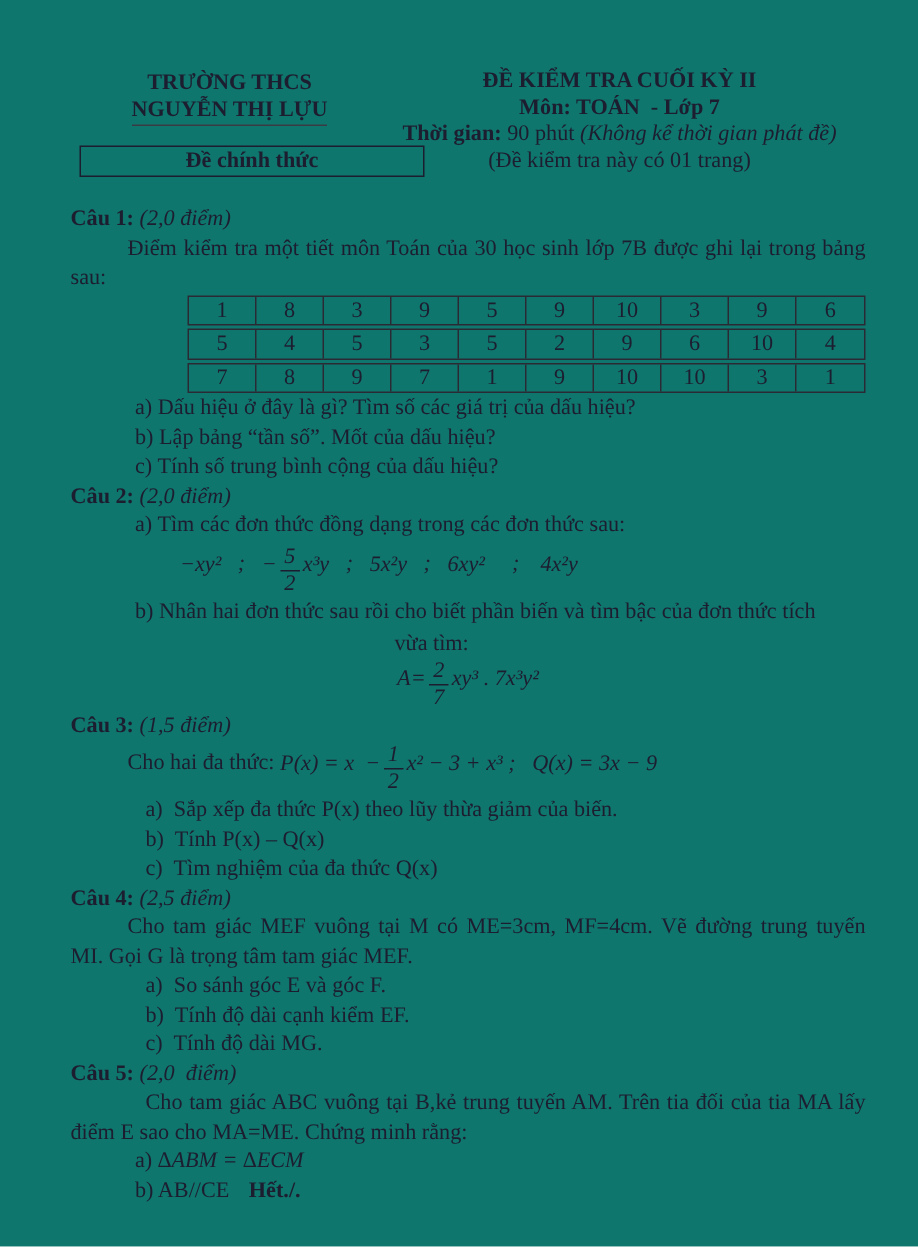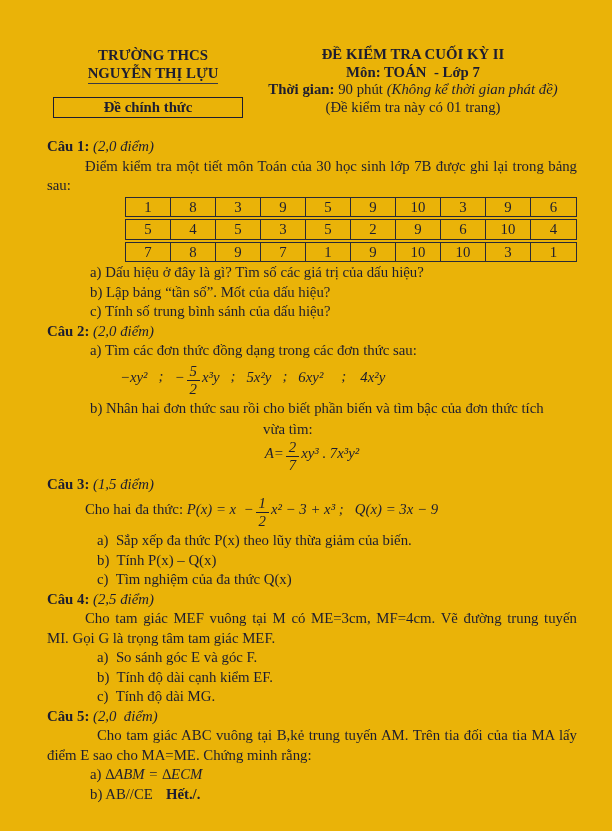--- a/index.html
+++ b/index.html
@@ -1,33 +1,33 @@
 <!DOCTYPE html>
 <html lang="vi"><head>
 <meta charset="utf-8">
 <style>
   html,body{margin:0;padding:0;background:#ffffff;}
   .page{
     position:relative;
     width:612px;height:831px;
-    background:#eab308;
+    background:#0f766e;
     color:#1d1d30;
     font-family:"Liberation Serif","DejaVu Serif",serif;
     font-size:14.8px;line-height:19.5px;
     box-sizing:border-box;
     padding:46px 35px 0 47px;
     overflow:hidden;
   }
   
   .header{display:flex;}
   .h-left{width:212px;text-align:center;}
   .school-line{font-weight:bold;line-height:18px;}
   .u{display:inline-block;border-bottom:1.4px solid #3a3a44;padding-bottom:1px;text-align:center;}
   .official-box{
-    border:1.4px solid #1d1d30;width:190px;box-sizing:border-box;
+    border:1.4px solid #1d1d30;width:230px;box-sizing:border-box;
     margin:13px auto 0 6px;text-align:center;font-weight:bold;
     padding:1px 0;line-height:17px;
   }
   .h-right{flex:1;text-align:center;padding-right:10px;line-height:17.5px;}
   .t-bold{font-weight:bold;}
   .nowrap{white-space:nowrap;}
   .pw{white-space:pre-wrap;}
   i{font-style:italic;}
   
   .qhead{margin:0;}
@@ -122,21 +122,21 @@
           <div class="score-cell">1</div>
           <div class="score-cell">9</div>
           <div class="score-cell">10</div>
           <div class="score-cell">10</div>
           <div class="score-cell">3</div>
           <div class="score-cell">1</div>
         </div>
       </div>
     <p class="sub">a) Dấu hiệu ở đây là gì? Tìm số các giá trị của dấu hiệu?</p>
     <p class="sub">b) Lập bảng “tần số”. Mốt của dấu hiệu?</p>
-    <p class="sub">c) Tính số trung bình sánh của dấu hiệu?</p>
+    <p class="sub">c) Tính số trung bình cộng của dấu hiệu?</p>
   </div>
 
   <div class="qblock">
     <p class="qhead"><span class="qlabel">Câu 2:</span> <span class="qpoints">(2,0 điểm)</span></p>
     <p class="sub">a) Tìm các đơn thức đồng dạng trong các đơn thức sau:</p>
     <p class="formula math"><span>−xy²</span><span class="gap">;</span><span>−</span><span class="frac"><span class="fn">5</span><span class="fd">2</span></span><span>x³y</span><span class="gap">;</span><span>5x²y</span><span class="gap">;</span><span>6xy²</span><span class="gap gap-lg">;</span><span>4x²y</span></p>
     <p class="sub">b) Nhân hai đơn thức sau rồi cho biết phần biến và tìm bậc của đơn thức tích</p>
     <p class="expr-line">
         <span class="lbl">vừa tìm:</span>
         <span class="math"><span>A=</span><span class="frac"><span class="fn">2</span><span class="fd">7</span></span><span>xy³ . 7x³y²</span></span>

